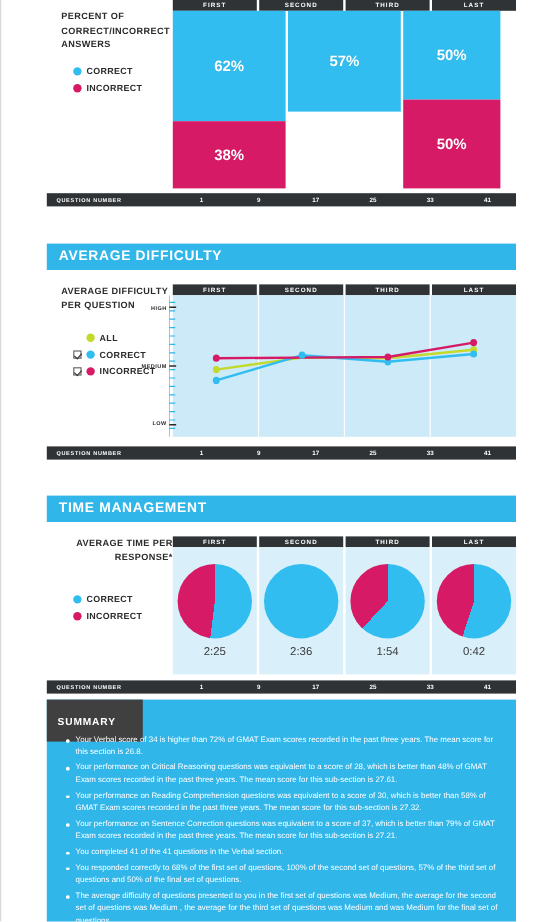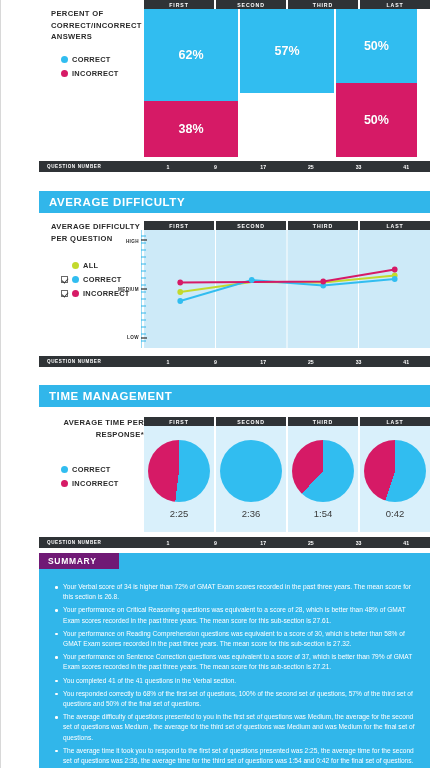--- a/index.html
+++ b/index.html
@@ -16,21 +16,21 @@
     position: absolute;
     left: 0; top: 0;
     width: 444px; height: 768px;
     background: #ffffff;
     border-left: 1px solid #d8d8d8;
     padding-left: 24px;
   }
 
   
   .section-band {
-    margin: 0 14px;
+    margin: 12px 14px;
     height: 22px;
     background: #31b6ea;
     display: flex;
     align-items: center;
     padding-left: 10px;
   }
   .section-band .title {
     color: #ffffff;
     font-size: 11.5px;
     font-weight: bold;
@@ -40,22 +40,22 @@
   
   .summary-band {
     margin: 0 14px;
     height: 22px;
     background: #31b6ea;
     position: relative;
   }
   .summary-tab {
     position: absolute;
     left: 0; top: 0;
-    height: 16px;
-    background: #701a75;
+    height: 35px;
+    background: #404040;
     padding: 0 22px 0 9px;
     display: flex;
     align-items: center;
   }
   .summary-tab .title {
     color: #ffffff;
     font-size: 8.5px;
     font-weight: bold;
     letter-spacing: 0.7px;
   }

